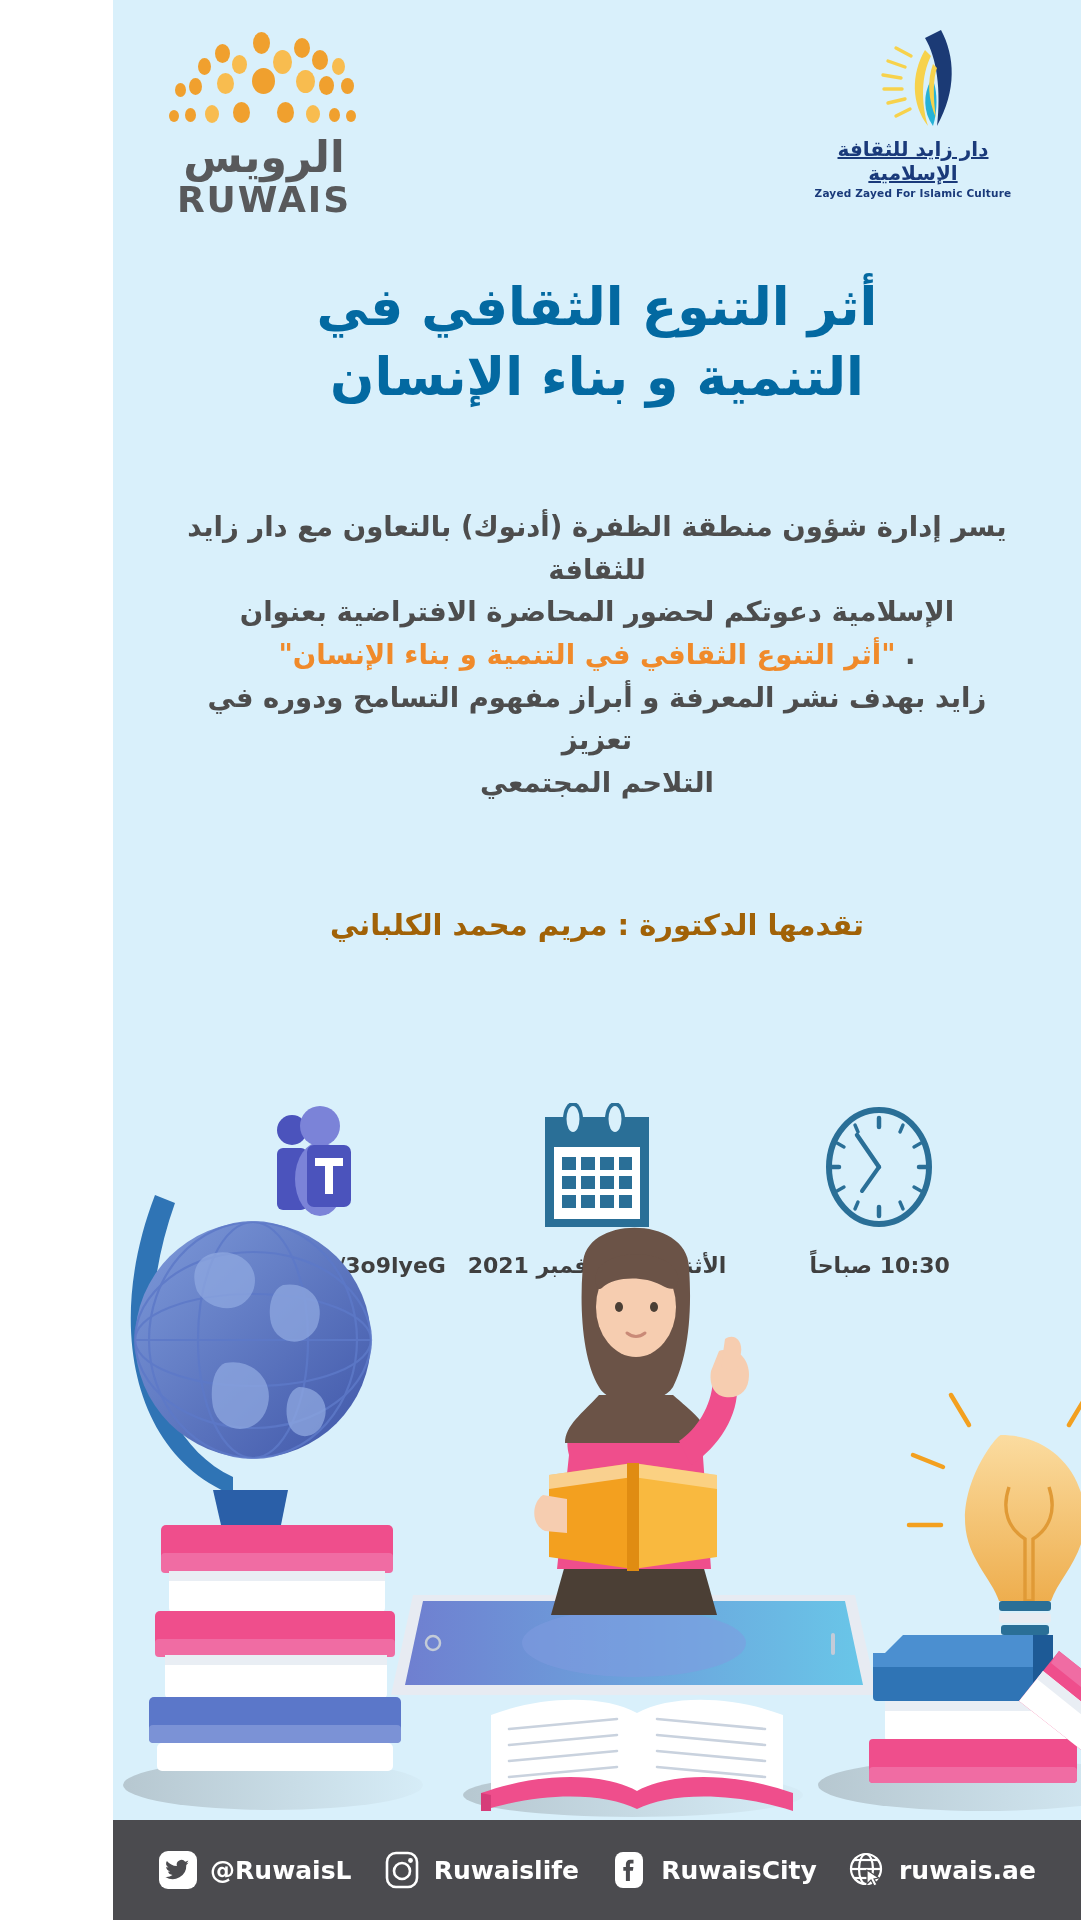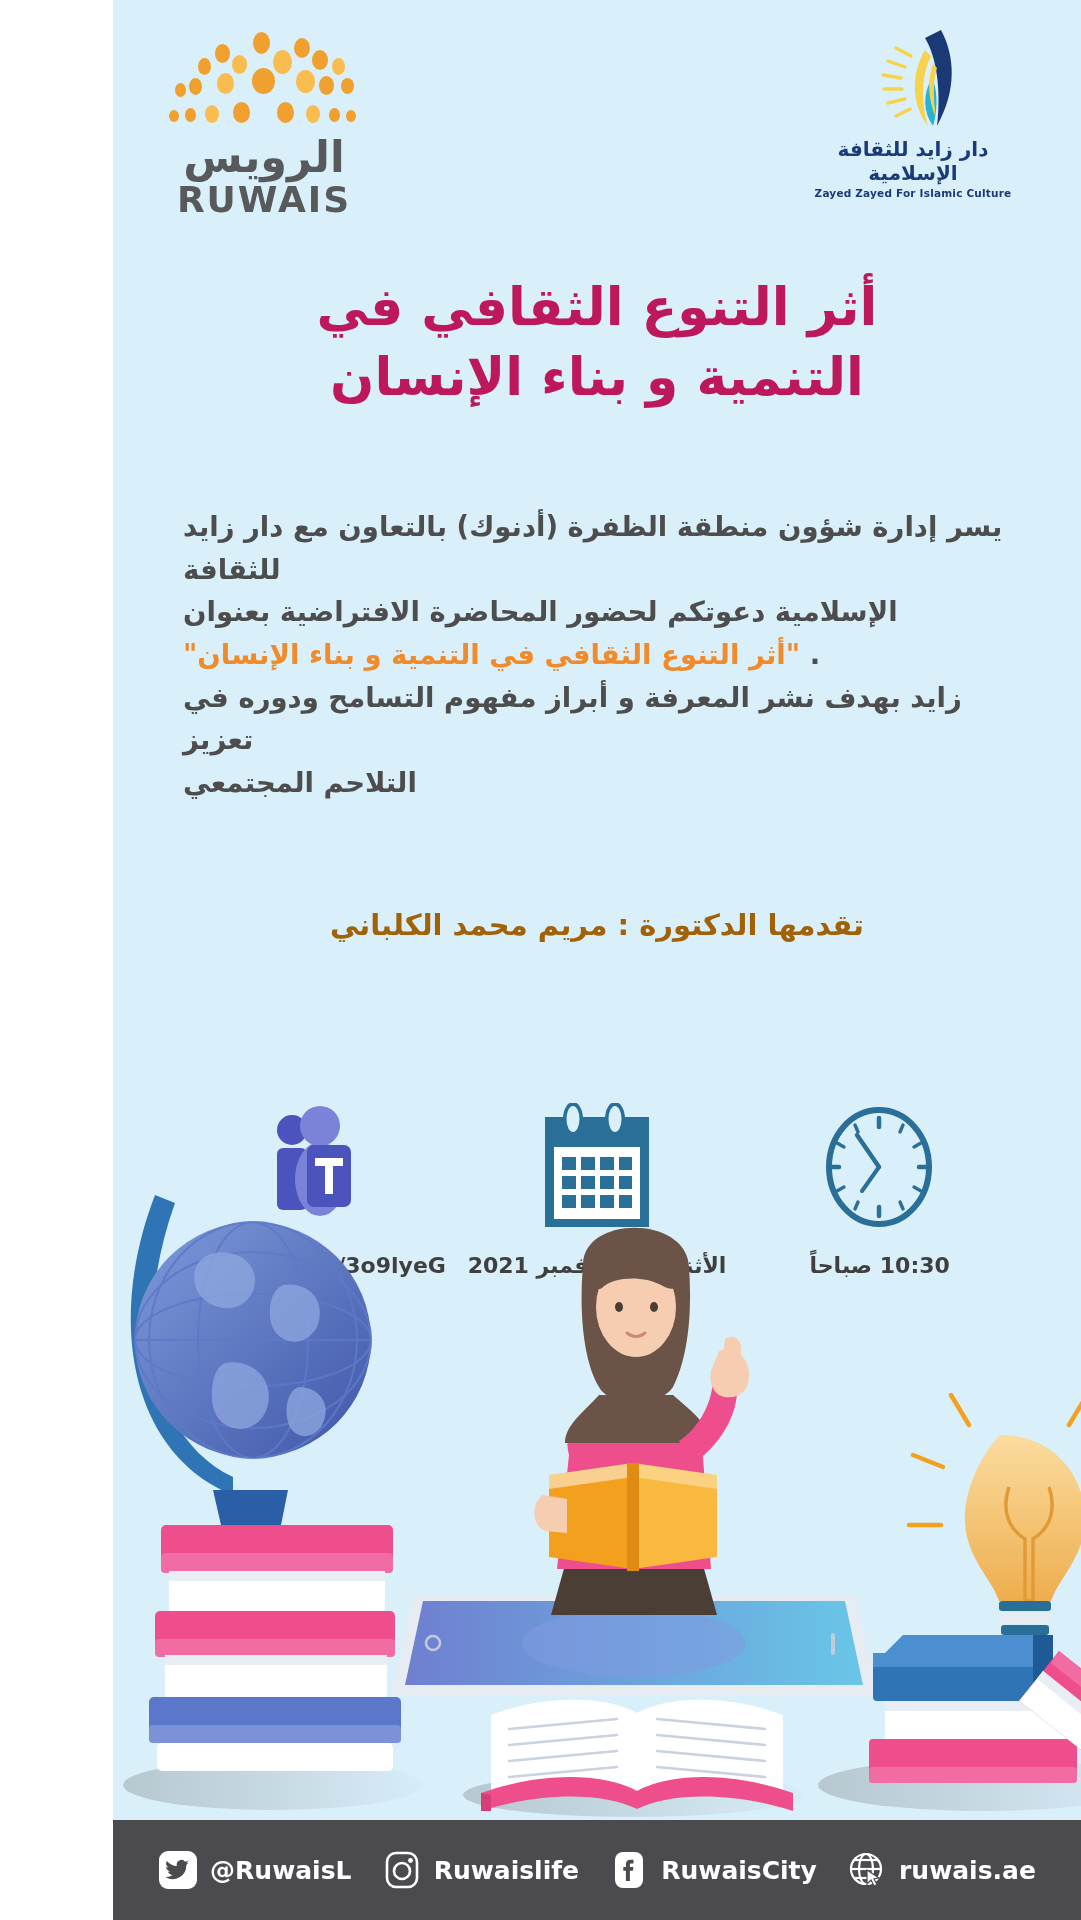--- a/index.html
+++ b/index.html
@@ -30,41 +30,41 @@
   }
   .ruwais-en {
     text-align:center; font-size:36px; font-weight:bold; color:#58595b;
     letter-spacing:2px; direction:ltr; line-height:1.15;
   }
 
   .zayed-logo { position:absolute; right:48px; top:28px; width:240px; text-align:center; }
   .zayed-mark { height:105px; position:relative; }
   .zayed-ar {
     font-size:20px; font-weight:bold; color:#1a3a7a; direction:rtl;
-    letter-spacing:0px; margin-top:4px;
+    letter-spacing:0px; margin-top:4px;text-decoration:underline;
   }
   .zayed-en {
     font-size:10.5px; font-weight:bold; color:#1a3a7a; direction:ltr;
     margin-top:2px; letter-spacing:0.2px;
   }
 
   
   .title-block {
     position:absolute; top:272px; left:0; width:100%;
     text-align:center; direction:rtl;
   }
   .title-line {
-    color:#be185d; font-size:52px; font-weight:bold; line-height:1.35;
+    color:#0369a1; font-size:52px; font-weight:bold; line-height:1.35;
     letter-spacing:0px;
   }
 
   
   .body-block {
     position:absolute; top:505px; left:0; width:100%;
-    text-align:left; direction:rtl; padding:0 70px;
+    text-align:center; direction:rtl; padding:0 70px;
   }
   .body-line {
     color:#4d4d4d; font-size:27.5px; font-weight:bold; line-height:1.55;
   }
   .ltr-dot { direction:ltr; display:inline-block; }
 
   .speaker {
     position:absolute; top:908px; left:0; width:100%;
     text-align:center; direction:rtl;
     color:#a16207; font-size:29px; font-weight:bold;

